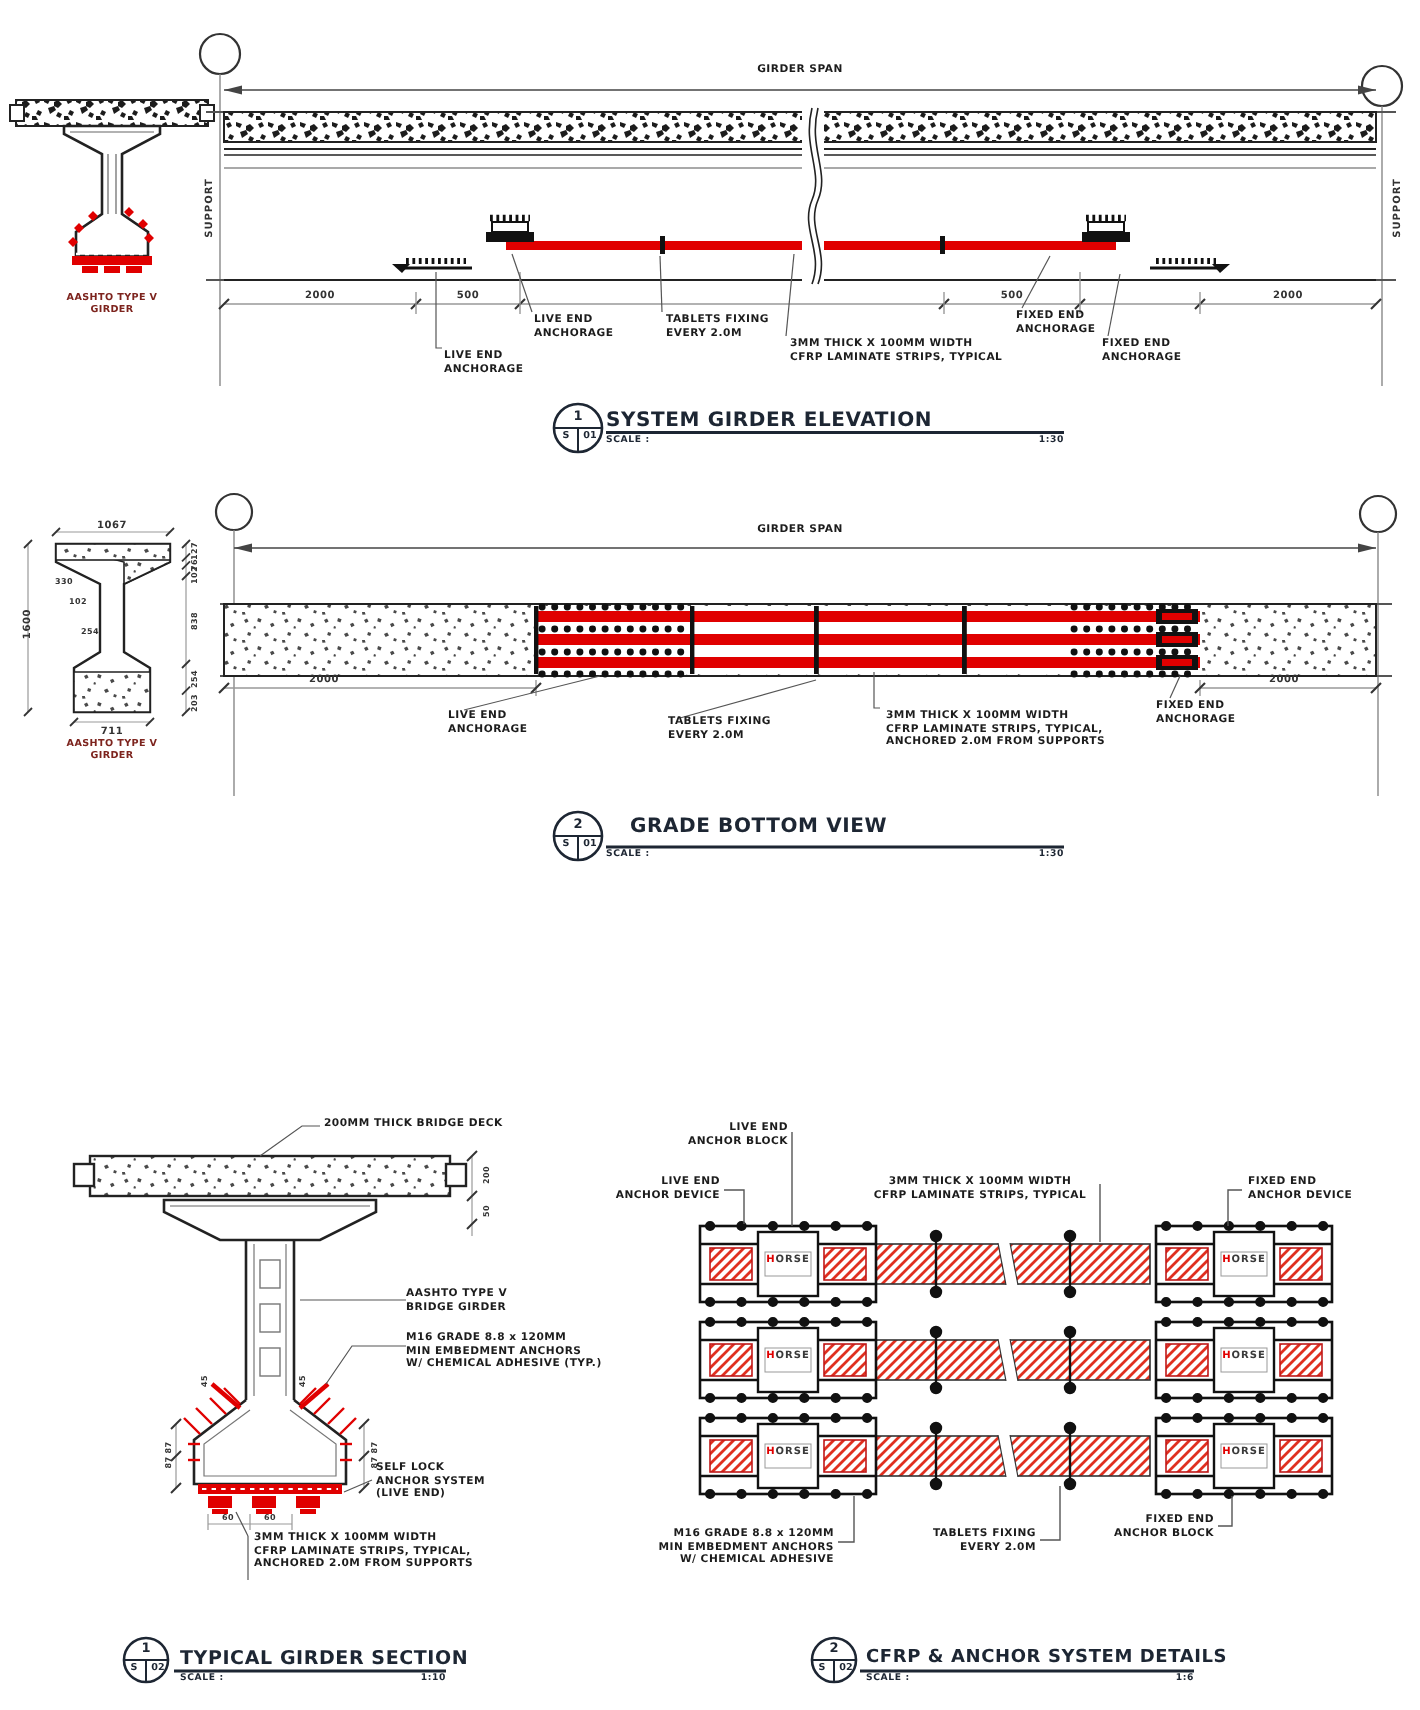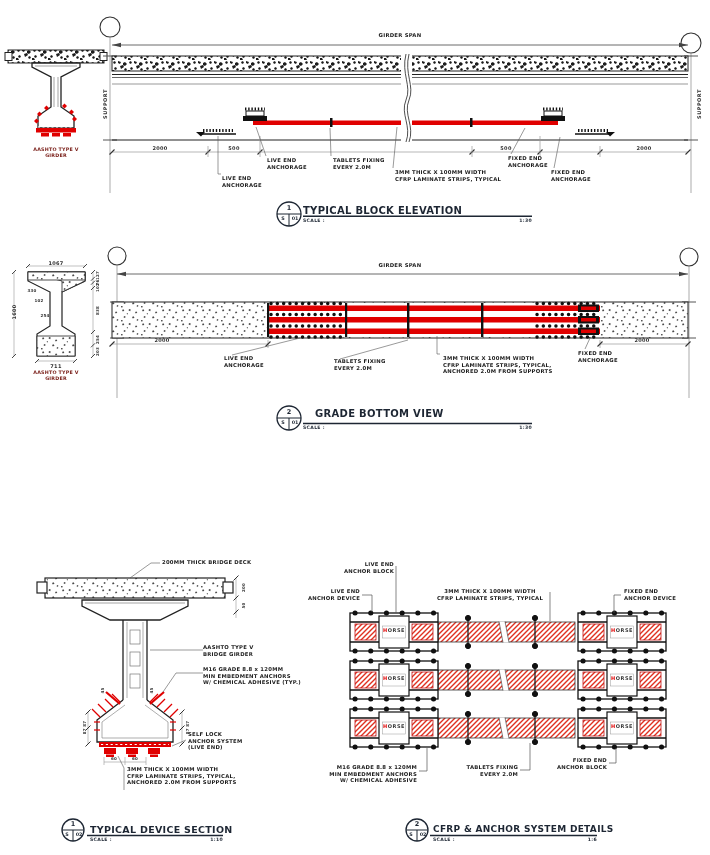--- a/index.html
+++ b/index.html
@@ -440,21 +440,21 @@
 EVERY 2.0M</div>
 <div class="lbl" style="left:395px;top:169px;">3MM THICK X 100MM WIDTH
 CFRP LAMINATE STRIPS, TYPICAL</div>
 <div class="lbl" style="left:508px;top:155px;">FIXED END
 ANCHORAGE</div>
 <div class="lbl" style="left:551px;top:169px;">FIXED END
 ANCHORAGE</div>
 <div class="bub" style="left:277px;top:204px;width:24px;font-size:6.5px;">1</div>
 <div class="bub" style="left:278px;top:215.5px;width:10px;font-size:4.8px;">S</div>
 <div class="bub" style="left:290px;top:215.5px;width:10px;font-size:4.8px;">01</div>
-<div class="ttl" style="left:303px;top:204.5px;font-size:10px;">TYPICAL BLOCK ELEVATION</div>
+<div class="ttl" style="left:303px;top:204.5px;font-size:10px;">SYSTEM GIRDER ELEVATION</div>
 <div class="scl" style="left:303px;top:217.5px;">SCALE :</div>
 <div class="scl" style="left:495px;top:217.5px;width:37px;text-align:right;">1:30</div>
 
 <div class="lbl c" style="left:340px;top:262px;width:120px;">GIRDER SPAN</div>
 <div class="dim" style="left:36px;top:260px;width:40px;">1067</div>
 <div class="dim rot" style="left:-14px;top:309px;width:56px;">1600</div>
 <div class="dimv" style="left:24px;top:288px;width:16px;">330</div>
 <div class="dimv" style="left:31px;top:298px;width:16px;">102</div>
 <div class="dimv" style="left:37px;top:313px;width:16px;">254</div>
 <div class="dim" style="left:36px;top:363px;width:40px;">711</div>
@@ -500,21 +500,21 @@
 ANCHORED 2.0M FROM SUPPORTS</div>
 <div class="dimv rot" style="left:67px;top:725px;width:34px;">87 87</div>
 <div class="dimv rot" style="left:170px;top:725px;width:34px;">87 87</div>
 <div class="dimv" style="left:105px;top:756px;width:18px;">60</div>
 <div class="dimv" style="left:126px;top:756px;width:18px;">60</div>
 <div class="dimv rot" style="left:92px;top:688px;width:20px;">45</div>
 <div class="dimv rot" style="left:141px;top:688px;width:20px;">45</div>
 <div class="bub" style="left:61px;top:820px;width:24px;font-size:6.5px;">1</div>
 <div class="bub" style="left:62px;top:831.5px;width:10px;font-size:4.8px;">S</div>
 <div class="bub" style="left:74px;top:831.5px;width:10px;font-size:4.8px;">02</div>
-<div class="ttl" style="left:90px;top:823.5px;font-size:9.5px;">TYPICAL DEVICE SECTION</div>
+<div class="ttl" style="left:90px;top:823.5px;font-size:9.5px;">TYPICAL GIRDER SECTION</div>
 <div class="scl" style="left:90px;top:837px;">SCALE :</div>
 <div class="scl" style="left:186px;top:837px;width:37px;text-align:right;">1:10</div>
 
 <div class="lbl r" style="left:328px;top:561px;width:66px;">LIVE END
 ANCHOR BLOCK</div>
 <div class="lbl r" style="left:300px;top:588px;width:60px;">LIVE END
 ANCHOR DEVICE</div>
 <div class="lbl c" style="left:432px;top:588px;width:116px;">3MM THICK X 100MM WIDTH
 CFRP LAMINATE STRIPS, TYPICAL</div>
 <div class="lbl" style="left:624px;top:588px;">FIXED END

